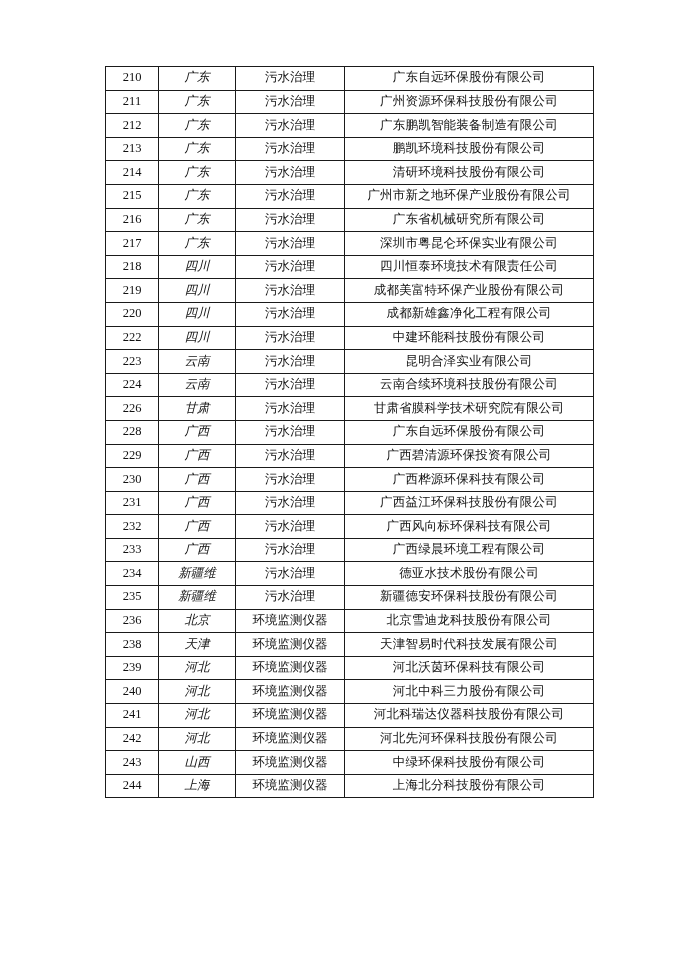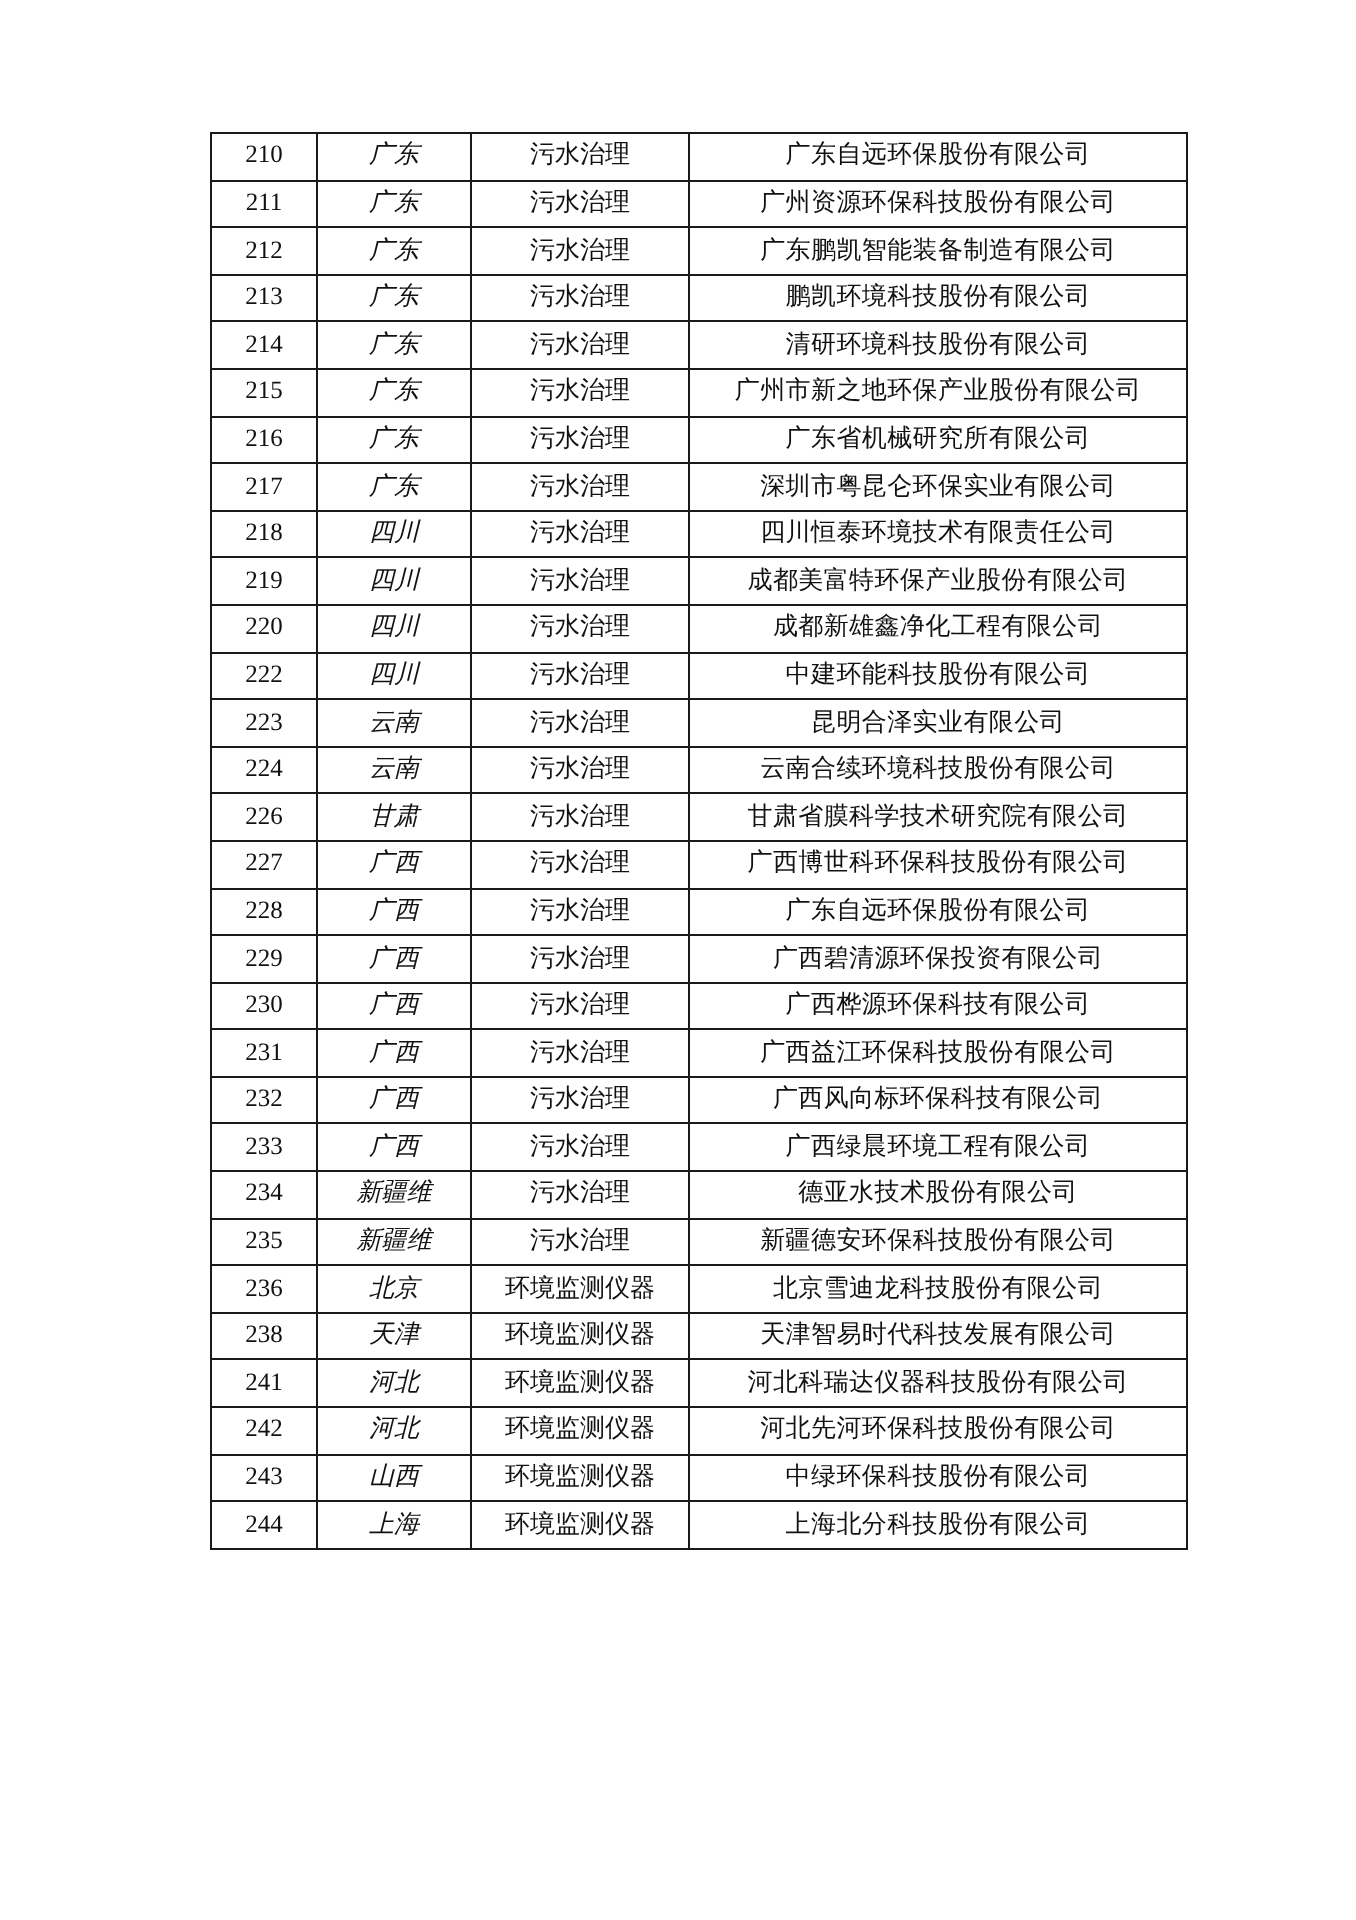--- a/index.html
+++ b/index.html
@@ -155,26 +155,20 @@
             <td class="col-category">污水治理</td>
             <td class="col-company">云南合续环境科技股份有限公司</td>
           </tr>
           <tr>
             <td class="col-index">226</td>
             <td class="col-province">甘肃</td>
             <td class="col-category">污水治理</td>
             <td class="col-company">甘肃省膜科学技术研究院有限公司</td>
           </tr>
           <tr>
-            <td class="col-index">227</td>
-            <td class="col-province">广西</td>
-            <td class="col-category">污水治理</td>
-            <td class="col-company">广西博世科环保科技股份有限公司</td>
-          </tr>
-          <tr>
             <td class="col-index">228</td>
             <td class="col-province">广西</td>
             <td class="col-category">污水治理</td>
             <td class="col-company">广东自远环保股份有限公司</td>
           </tr>
           <tr>
             <td class="col-index">229</td>
             <td class="col-province">广西</td>
             <td class="col-category">污水治理</td>
             <td class="col-company">广西碧清源环保投资有限公司</td>
@@ -219,20 +213,32 @@
             <td class="col-index">236</td>
             <td class="col-province">北京</td>
             <td class="col-category">环境监测仪器</td>
             <td class="col-company">北京雪迪龙科技股份有限公司</td>
           </tr>
           <tr>
             <td class="col-index">238</td>
             <td class="col-province">天津</td>
             <td class="col-category">环境监测仪器</td>
             <td class="col-company">天津智易时代科技发展有限公司</td>
+          </tr>
+          <tr>
+            <td class="col-index">239</td>
+            <td class="col-province">河北</td>
+            <td class="col-category">环境监测仪器</td>
+            <td class="col-company">河北沃茵环保科技有限公司</td>
+          </tr>
+          <tr>
+            <td class="col-index">240</td>
+            <td class="col-province">河北</td>
+            <td class="col-category">环境监测仪器</td>
+            <td class="col-company">河北中科三力股份有限公司</td>
           </tr>
           <tr>
             <td class="col-index">241</td>
             <td class="col-province">河北</td>
             <td class="col-category">环境监测仪器</td>
             <td class="col-company">河北科瑞达仪器科技股份有限公司</td>
           </tr>
           <tr>
             <td class="col-index">242</td>
             <td class="col-province">河北</td>

